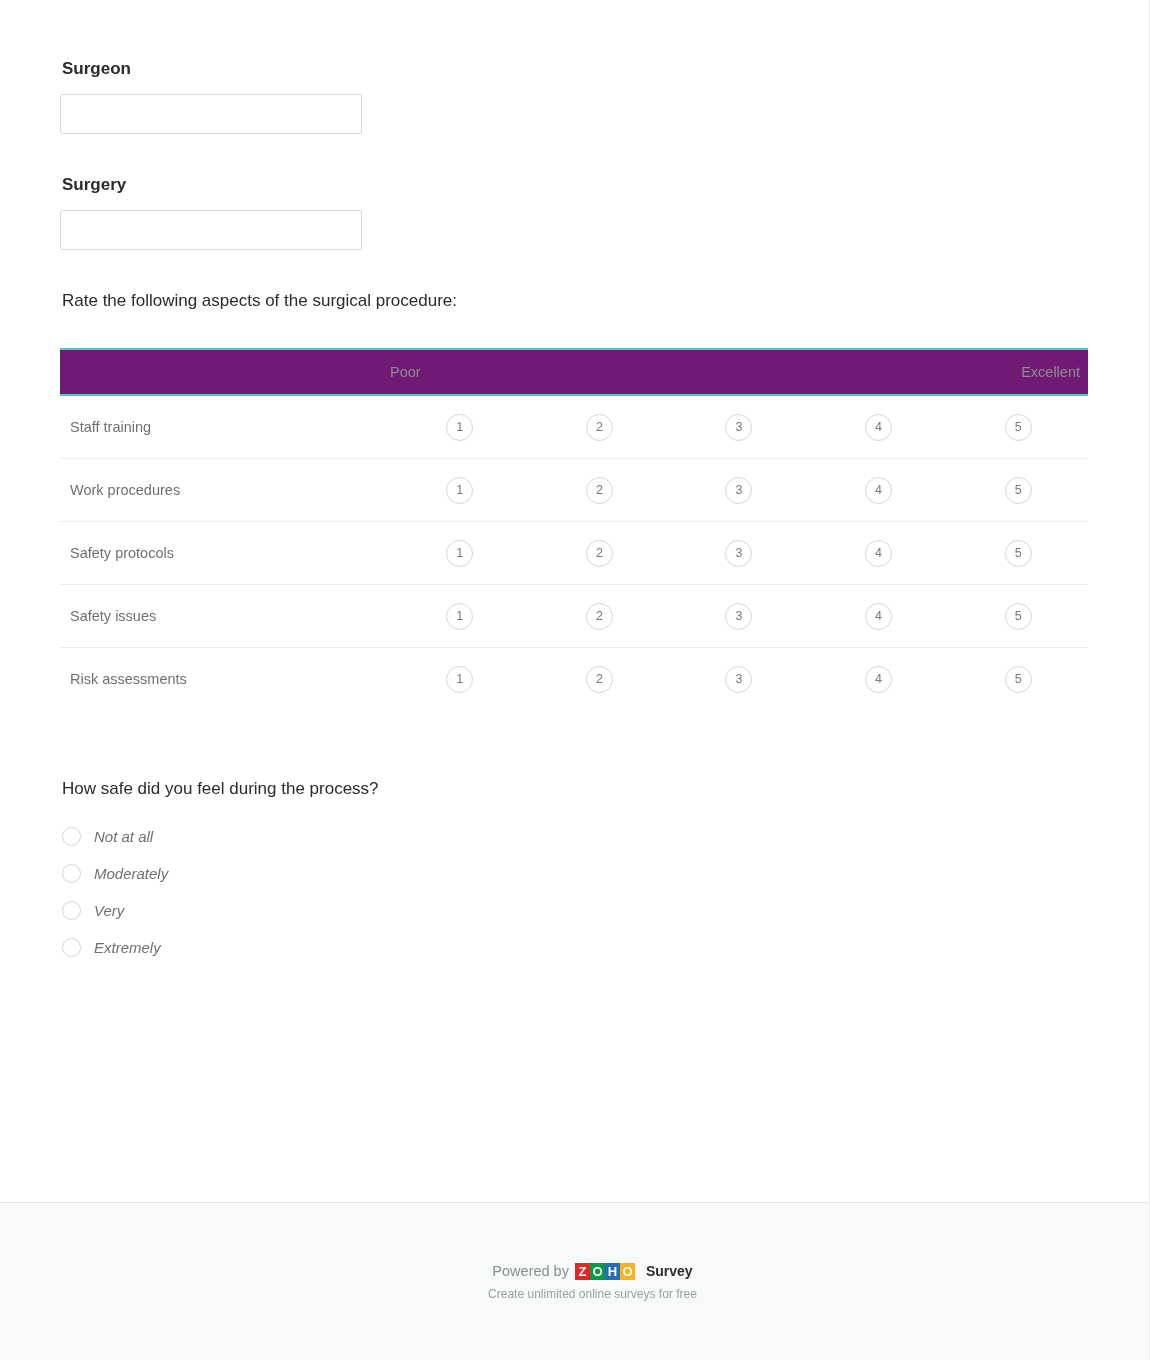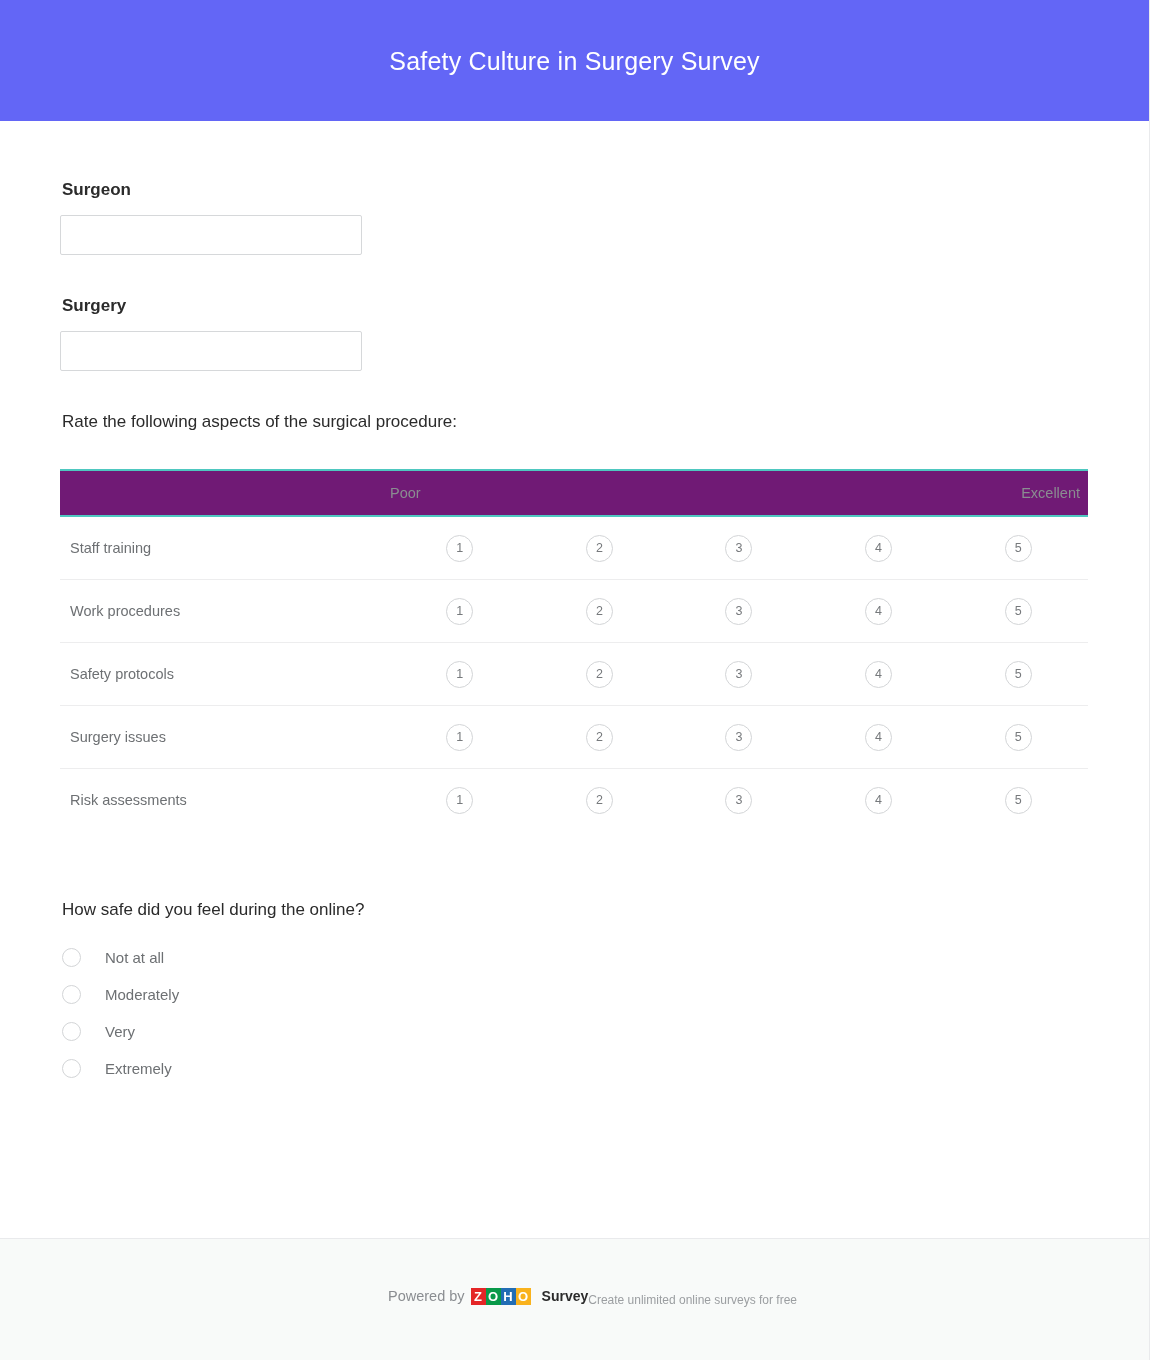--- a/index.html
+++ b/index.html
@@ -171,32 +171,34 @@
     width: 19px;
     height: 19px;
     border: 1px solid #d3d5d7;
     border-radius: 50%;
     background: #ffffff;
     box-sizing: border-box;
     flex: 0 0 auto;
     margin-left: 2px;
   }
   .radio-text {
-    margin-left: 24px;
+    margin-left: 13px;
     font-size: 15px;
     color: #6d7073;
+    font-style: italic;
   }
 
   
   .survey-footer {
     flex: 0 0 auto;
-    height: 122px;
+    height: 158px;
     border-top: 1px solid #e9eaec;
     background: #f8faf9;
     display: flex;
+    flex-direction: column;
     align-items: center;
     justify-content: center;
     box-sizing: border-box;
     padding-left: 36px;
   }
   .powered-row {
     display: flex;
     align-items: center;
     gap: 6px;
     margin-bottom: 7px;
@@ -235,23 +237,20 @@
   .footer-sub {
     font-size: 12px;
     color: #9b9ea1;
   }
 </style>
 </head>
 <body>
 
 <div class="survey-card">
 
-  <header class="survey-header">
-    <h1>Safety Culture in Surgery Survey</h1>
-  </header>
 
   <main class="survey-body">
 
     <div class="question-block">
       <div class="q-label">Surgeon</div>
       <input class="text-input" type="text" placeholder="" style="">
     </div>
 
     <div class="question-block">
       <div class="q-label">Surgery</div>
@@ -295,42 +294,42 @@
           <tr>
             <td class="row-label">Safety protocols</td>
             <td class="cell-opt"><span class="opt-circle">1</span></td>
             <td class="cell-opt"><span class="opt-circle">2</span></td>
             <td class="cell-opt"><span class="opt-circle">3</span></td>
             <td class="cell-opt"><span class="opt-circle">4</span></td>
             <td class="cell-opt"><span class="opt-circle">5</span></td>
           </tr>
 
           <tr>
-            <td class="row-label">Surgery issues</td>
+            <td class="row-label">Safety issues</td>
             <td class="cell-opt"><span class="opt-circle">1</span></td>
             <td class="cell-opt"><span class="opt-circle">2</span></td>
             <td class="cell-opt"><span class="opt-circle">3</span></td>
             <td class="cell-opt"><span class="opt-circle">4</span></td>
             <td class="cell-opt"><span class="opt-circle">5</span></td>
           </tr>
 
           <tr>
             <td class="row-label">Risk assessments</td>
             <td class="cell-opt"><span class="opt-circle">1</span></td>
             <td class="cell-opt"><span class="opt-circle">2</span></td>
             <td class="cell-opt"><span class="opt-circle">3</span></td>
             <td class="cell-opt"><span class="opt-circle">4</span></td>
             <td class="cell-opt"><span class="opt-circle">5</span></td>
           </tr>
         </tbody>
       </table>
     </section>
 
     <section class="radio-question">
-      <div class="radio-q-label">How safe did you feel during the online?</div>
+      <div class="radio-q-label">How safe did you feel during the process?</div>
       <ul class="radio-list">
         <li class="radio-item">
           <span class="radio-mark"></span>
           <span class="radio-text">Not at all</span>
         </li>
         <li class="radio-item">
           <span class="radio-mark"></span>
           <span class="radio-text">Moderately</span>
         </li>
         <li class="radio-item">

